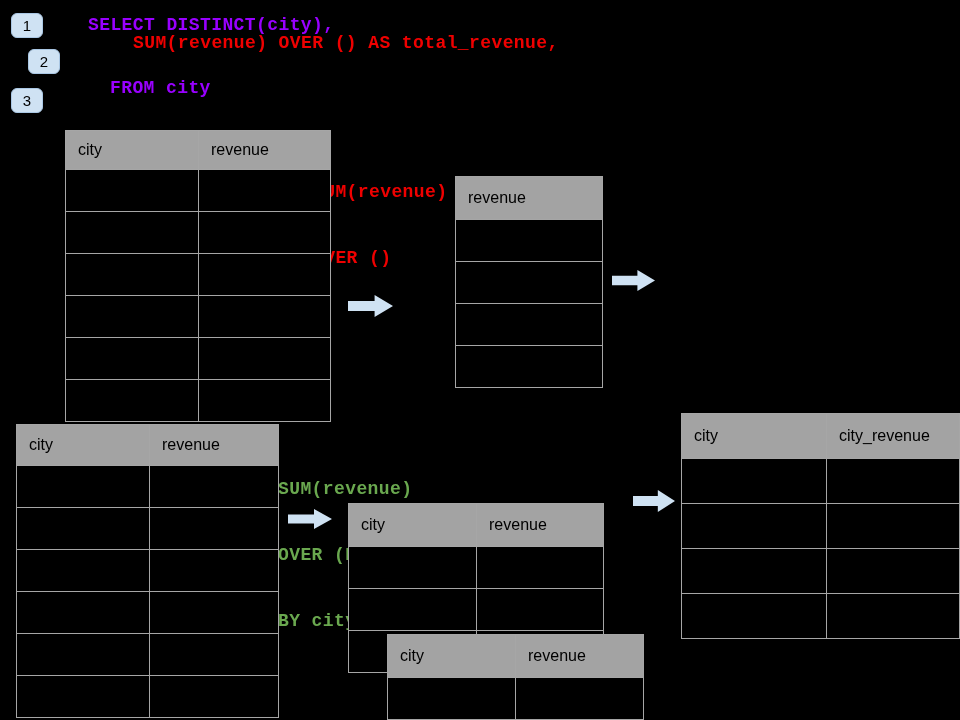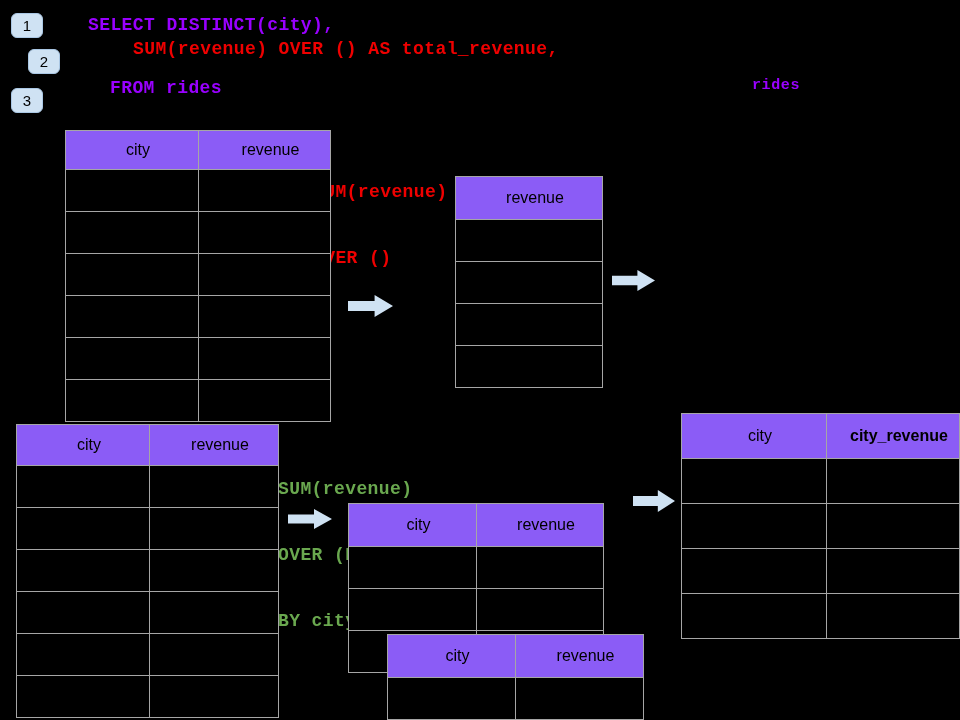--- a/index.html
+++ b/index.html
@@ -17,21 +17,21 @@
 
   
   .badge{position:absolute;width:30px;height:23px;background:#cfe2f3;border:1px solid #aac7e4;
          border-radius:6px;display:flex;align-items:center;justify-content:center;
          font-size:15px;color:#000;}
 
   
   table.tbl{position:absolute;border-collapse:collapse;background:#000;table-layout:fixed;}
   table.tbl td{border:1px solid #a6a6a6;padding:0 0 0 12px;font-size:16px;color:#000;
                vertical-align:middle;overflow:hidden;}
-  table.tbl tr.hdr td{background:#8b5cf6;text-align:center;}
+  table.tbl tr.hdr td{background:#a3a3a3;}
 
   .t-rides-top{left:65px;top:130px;}
   .t-rides-top .c1{width:120px;} .t-rides-top .c2{width:119px;}
   .t-rides-top tr.hdr td{height:38px;} .t-rides-top tr.r td{height:41px;}
 
   .t-revenue{left:455px;top:176px;}
   .t-revenue .c1{width:134px;}
   .t-revenue tr.hdr td{height:42px;} .t-revenue tr.r td{height:41px;}
 
   .t-rides-bottom{left:16px;top:424px;}
@@ -40,21 +40,21 @@
 
   .t-part1{left:348px;top:503px;}
   .t-part1 .c1{width:115px;} .t-part1 .c2{width:114px;}
   .t-part1 tr.hdr td{height:42px;} .t-part1 tr.r td{height:41px;}
 
   .t-part2{left:387px;top:634px;}
   .t-part2 .c1{width:115px;} .t-part2 .c2{width:115px;}
   .t-part2 tr.hdr td{height:42px;} .t-part2 tr.r td{height:41px;}
 
   .t-result{left:681px;top:413px;}
-  .t-result .c1{width:136px;} .t-result .c2{width:121px;font-weight:bold;}
+  .t-result .c1{width:136px;} .t-result .c2{width:121px;}
   .t-result tr.hdr td{height:44px;} .t-result tr.r td{height:44px;}
 
   
   .arrow{position:absolute;}
   .arrow svg{display:block;width:100%;height:100%;}
 </style>
 </head>
 <body>
 
 <div id="canvas">
@@ -63,25 +63,24 @@
     <span>1</span>
   </div>
   <div class="badge" style="left:28px;top:49px;">
     <span>2</span>
   </div>
   <div class="badge" style="left:11px;top:88px;">
     <span>3</span>
   </div>
 
   <div class="code purple" style="left:88px;top:14px;">SELECT DISTINCT(city),</div>
-  <div class="code red" style="left:133px;top:32px;margin-top:6px;">SUM(revenue) OVER () AS total_revenue,</div>
-  <div class="code purple" style="left:110px;top:77px;">FROM rides</div>
+  <div class="code red" style="left:133px;top:32px;">SUM(revenue) OVER () AS total_revenue,</div>
+  <div class="code purple" style="left:110px;top:77px;">FROM city</div>
 
   <div class="code-sm purple" style="left:752px;top:33px;">
-    <div>rides</div>
   </div>
 
   <div class="code red" style="left:313px;top:137px;">
     <div>SUM(revenue)</div>
     <div>OVER ()</div>
   </div>
 
   <div class="code green" style="left:278px;top:434px;">
     <div>SUM(revenue)</div>
     <div>OVER (PARTITION</div>

